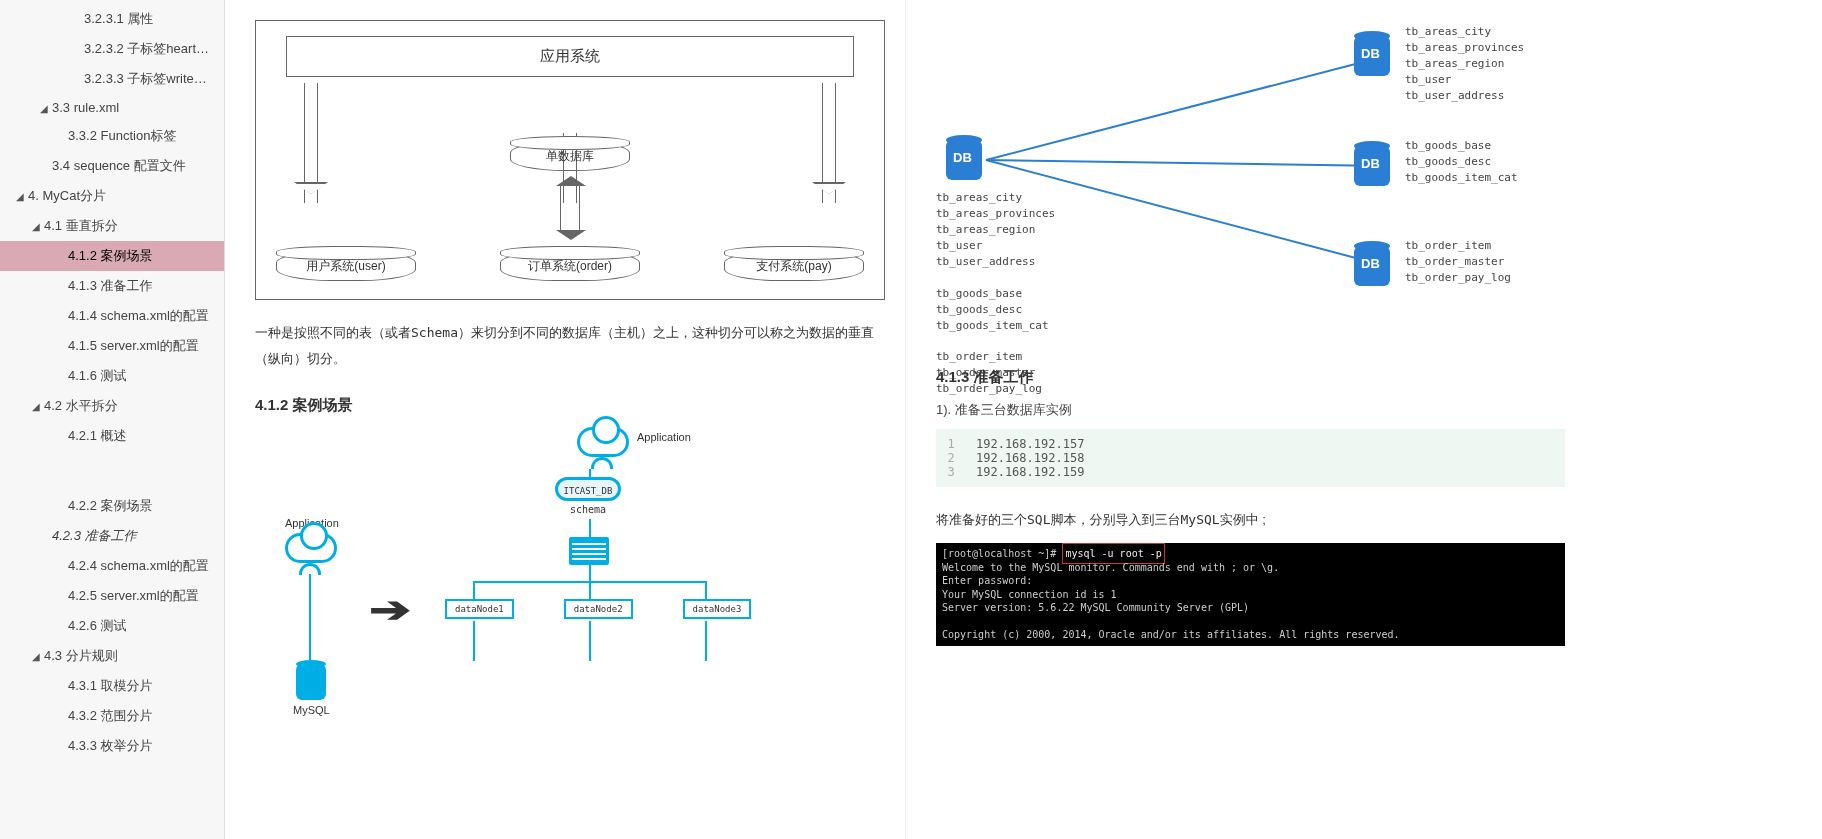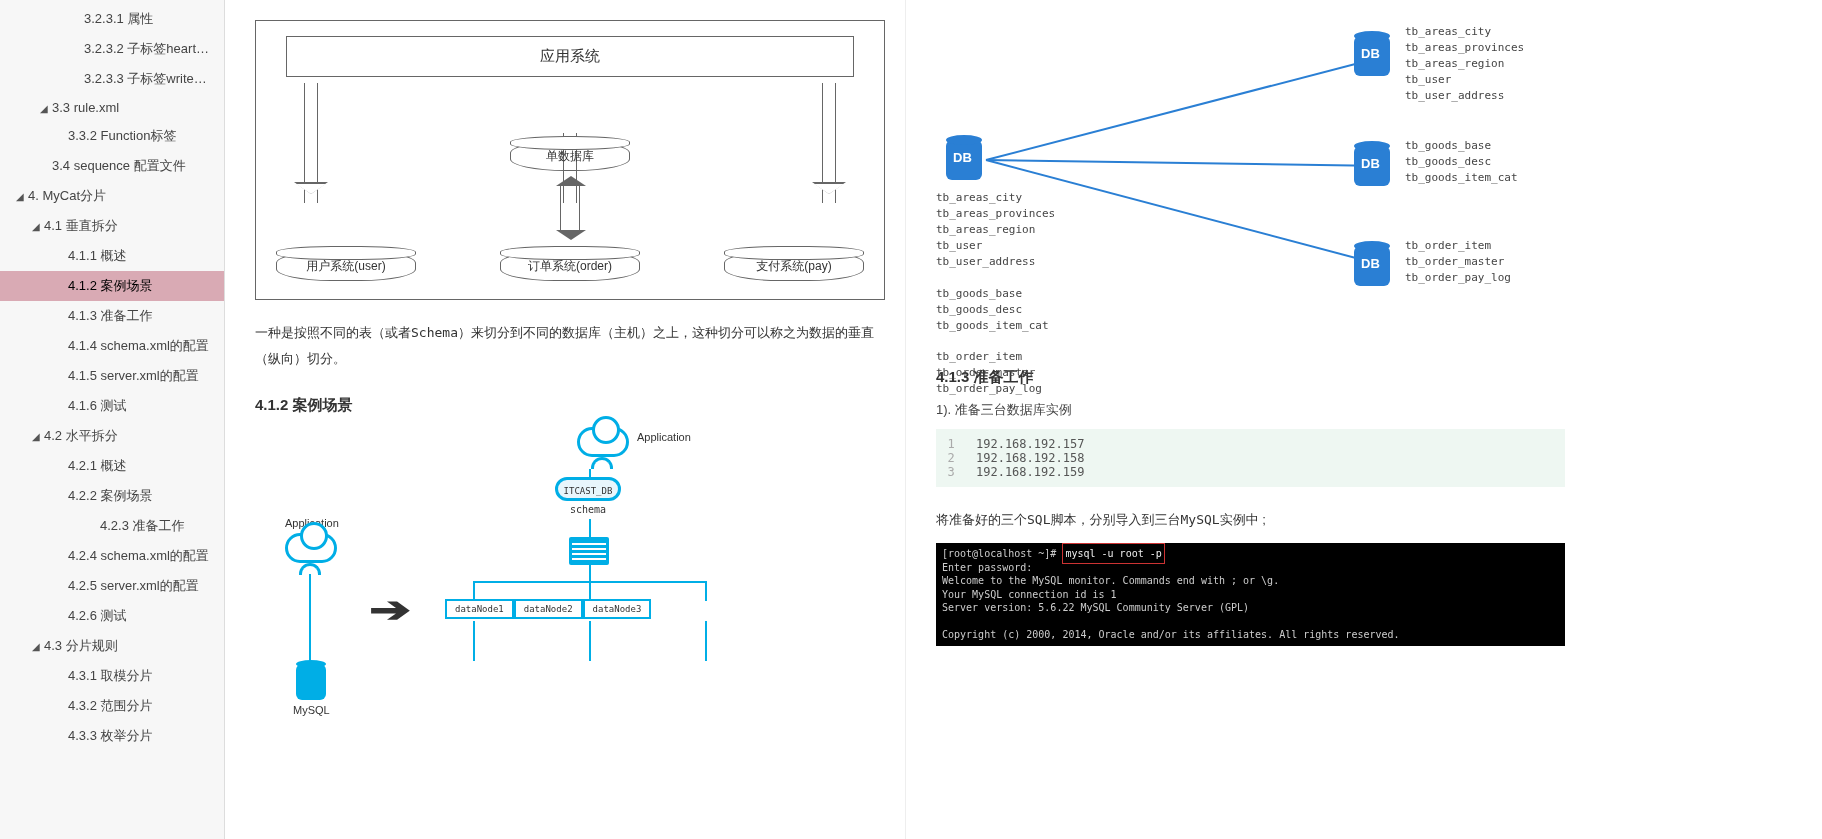--- a/index.html
+++ b/index.html
@@ -48,21 +48,21 @@
   .d2-app-r { position: absolute; top: -2px; left: 322px; text-align: center; font-size: 11px; color: #333; }
   .d2-mysql { position: absolute; top: 235px; left: 38px; text-align: center; font-size: 11px; }
   .db-ico { width: 30px; height: 36px; background: #00aee6; border-radius: 6px; position: relative; margin: 0 auto; }
   .db-ico::before { content: ""; position: absolute; top: -4px; left: 0; right: 0; height: 8px; background: #00aee6; border-radius: 50%; }
   .arrow-r { position: absolute; top: 160px; left: 120px; font-size: 36px; font-weight: bold; transform: scaleX(1.4); }
   .itcast { position: absolute; top: 48px; left: 300px; width: 66px; text-align: center; }
   .itcast .cl { border: 3px solid #00aee6; border-radius: 14px; height: 24px; background: #e8f6fc; font-size: 9px; font-family: Consolas, monospace; line-height: 22px; }
   .schema-lbl { font-size: 10px; font-family: Consolas, monospace; margin-top: 3px; text-align: center; }
   .table-ico { width: 40px; height: 28px; background: #00aee6; position: absolute; top: 108px; left: 314px; border-radius: 2px; }
   .table-ico::before { content: ""; position: absolute; inset: 6px 3px 3px 3px; background: repeating-linear-gradient(#fff 0 2px, #00aee6 2px 5px); }
-  .datanodes { position: absolute; top: 170px; left: 190px; display: flex; }
+  .datanodes { position: absolute; top: 170px; left: 190px; display: flex; gap: 50px; }
   .dn { border: 2px solid #00aee6; padding: 3px 8px; font-size: 9px; font-family: Consolas, monospace; color: #333; background: #fff; }
   .line-v { position: absolute; background: #00aee6; width: 2px; }
   .line-seg { position: absolute; background: #00aee6; height: 2px; }
   .db-diag { position: relative; height: 340px; }
   .db-shape { width: 36px; height: 40px; background: #2a7fd4; border-radius: 6px; position: relative; }
   .db-shape::before { content: ""; position: absolute; top: -5px; left: 0; right: 0; height: 10px; background: #2a7fd4; border-radius: 50%; }
   .db-shape::after { content: "DB"; position: absolute; color: #fff; font-weight: bold; font-size: 13px; top: 10px; left: 7px; }
   .db-src { position: absolute; top: 130px; left: 10px; }
   .db-tgt1 { position: absolute; top: 26px; right: 175px; }
   .db-tgt2 { position: absolute; top: 136px; right: 175px; }
@@ -80,30 +80,29 @@
 <div class="layout">
   <div class="sidebar" id="sidebar">
       <div class="toc-item" style="padding-left: 72px;"><span class="tri hidden">◢</span><span>3.2.3.1 属性</span></div>
       <div class="toc-item" style="padding-left: 72px;"><span class="tri hidden">◢</span><span>3.2.3.2 子标签heartbeat</span></div>
       <div class="toc-item" style="padding-left: 72px;"><span class="tri hidden">◢</span><span>3.2.3.3 子标签writeHos...</span></div>
       <div class="toc-item" style="padding-left: 40px;"><span class="tri">◢</span><span>3.3 rule.xml</span></div>
       <div class="toc-item" style="padding-left: 56px;"><span class="tri hidden">◢</span><span>3.3.2 Function标签</span></div>
       <div class="toc-item" style="padding-left: 40px;"><span class="tri hidden">◢</span><span>3.4 sequence 配置文件</span></div>
       <div class="toc-item" style="padding-left: 16px;"><span class="tri">◢</span><span>4. MyCat分片</span></div>
       <div class="toc-item" style="padding-left: 32px;"><span class="tri">◢</span><span>4.1 垂直拆分</span></div>
-      <div class="toc-item" style="padding-left: 56px;"><span class="tri hidden">◢</span><span>4.1.1 概述</span></div>
       <div class="toc-item sel" style="padding-left: 56px;"><span class="tri hidden">◢</span><span>4.1.2 案例场景</span></div>
       <div class="toc-item" style="padding-left: 56px;"><span class="tri hidden">◢</span><span>4.1.3 准备工作</span></div>
       <div class="toc-item" style="padding-left: 56px;"><span class="tri hidden">◢</span><span>4.1.4 schema.xml的配置</span></div>
       <div class="toc-item" style="padding-left: 56px;"><span class="tri hidden">◢</span><span>4.1.5 server.xml的配置</span></div>
       <div class="toc-item" style="padding-left: 56px;"><span class="tri hidden">◢</span><span>4.1.6 测试</span></div>
       <div class="toc-item" style="padding-left: 32px;"><span class="tri">◢</span><span>4.2 水平拆分</span></div>
       <div class="toc-item" style="padding-left: 56px;"><span class="tri hidden">◢</span><span>4.2.1 概述</span></div>
-      <div class="toc-item" style="padding-left: 56px;"><span class="tri hidden">◢</span><span>4.2.2 案例场景</span></div>
-      <div class="toc-item" style="padding-left: 88px;"><span class="tri hidden">◢</span><span>4.2.3 准备工作</span></div>
+      <div class="toc-item" style="padding-left: 56px; margin-top: 40px;"><span class="tri hidden">◢</span><span>4.2.2 案例场景</span></div>
+      <div class="toc-item" style="padding-left: 40px; font-style: italic;"><span class="tri hidden">◢</span><span>4.2.3 准备工作</span></div>
       <div class="toc-item" style="padding-left: 56px;"><span class="tri hidden">◢</span><span>4.2.4 schema.xml的配置</span></div>
       <div class="toc-item" style="padding-left: 56px;"><span class="tri hidden">◢</span><span>4.2.5 server.xml的配置</span></div>
       <div class="toc-item" style="padding-left: 56px;"><span class="tri hidden">◢</span><span>4.2.6 测试</span></div>
       <div class="toc-item" style="padding-left: 32px;"><span class="tri">◢</span><span>4.3 分片规则</span></div>
       <div class="toc-item" style="padding-left: 56px;"><span class="tri hidden">◢</span><span>4.3.1 取模分片</span></div>
       <div class="toc-item" style="padding-left: 56px;"><span class="tri hidden">◢</span><span>4.3.2 范围分片</span></div>
       <div class="toc-item" style="padding-left: 56px;"><span class="tri hidden">◢</span><span>4.3.3 枚举分片</span></div>
     </div>
 
   <div class="content">
@@ -258,22 +257,22 @@
             <span class="code-ln">3</span>
             <span class="code-txt">192.168.192.159</span>
           </div>
         </div>
       <p class="body-text" style="margin:8px 0;">
         <span>将准备好的三个</span><span class="mono">SQL</span><span>脚本，分别导入到三台</span><span class="mono">MySQL</span><span>实例中  ;</span>
       </p>
       <div class="terminal">
         <div><span>[root@localhost ~]#</span> <span class="term-hl">mysql -u root -p</span></div>
         <div id="term-lines">
+            <div>Welcome to the MySQL monitor.  Commands end with ; or \g.</div>
             <div>Enter password:</div>
-            <div>Welcome to the MySQL monitor.  Commands end with ; or \g.</div>
             <div>Your MySQL connection id is 1</div>
             <div>Server version: 5.6.22 MySQL Community Server (GPL)</div>
             <div>&nbsp;</div>
             <div>Copyright (c) 2000, 2014, Oracle and/or its affiliates. All rights reserved.</div>
           </div>
       </div>
     </div>
   </div>
 </div>
 

